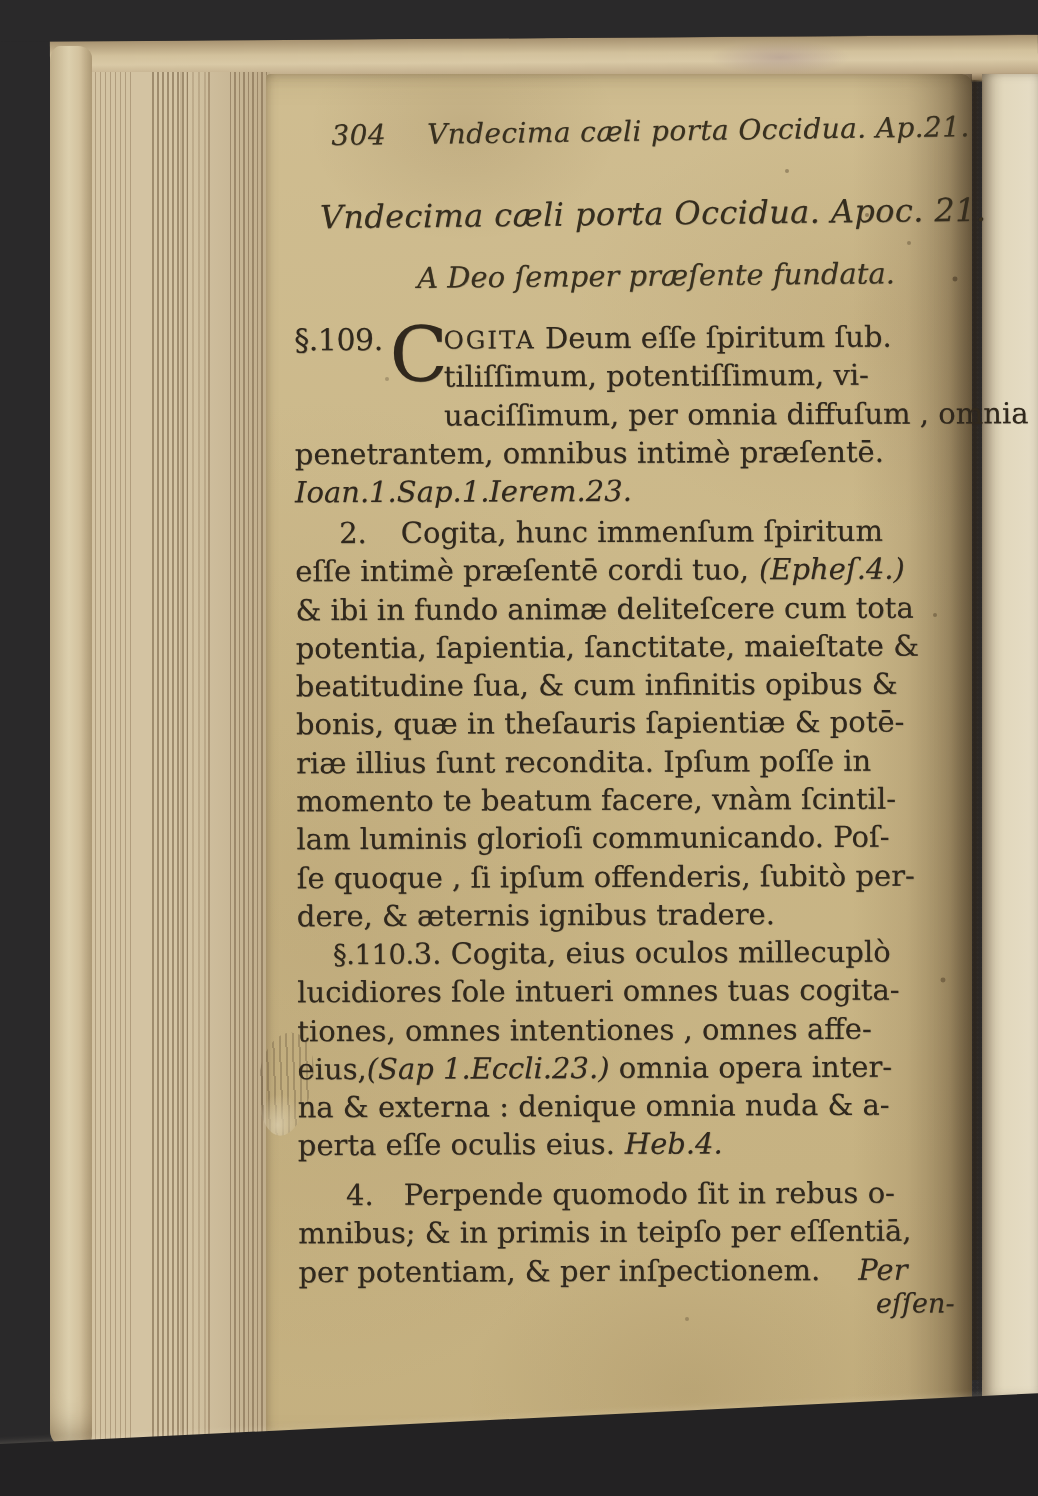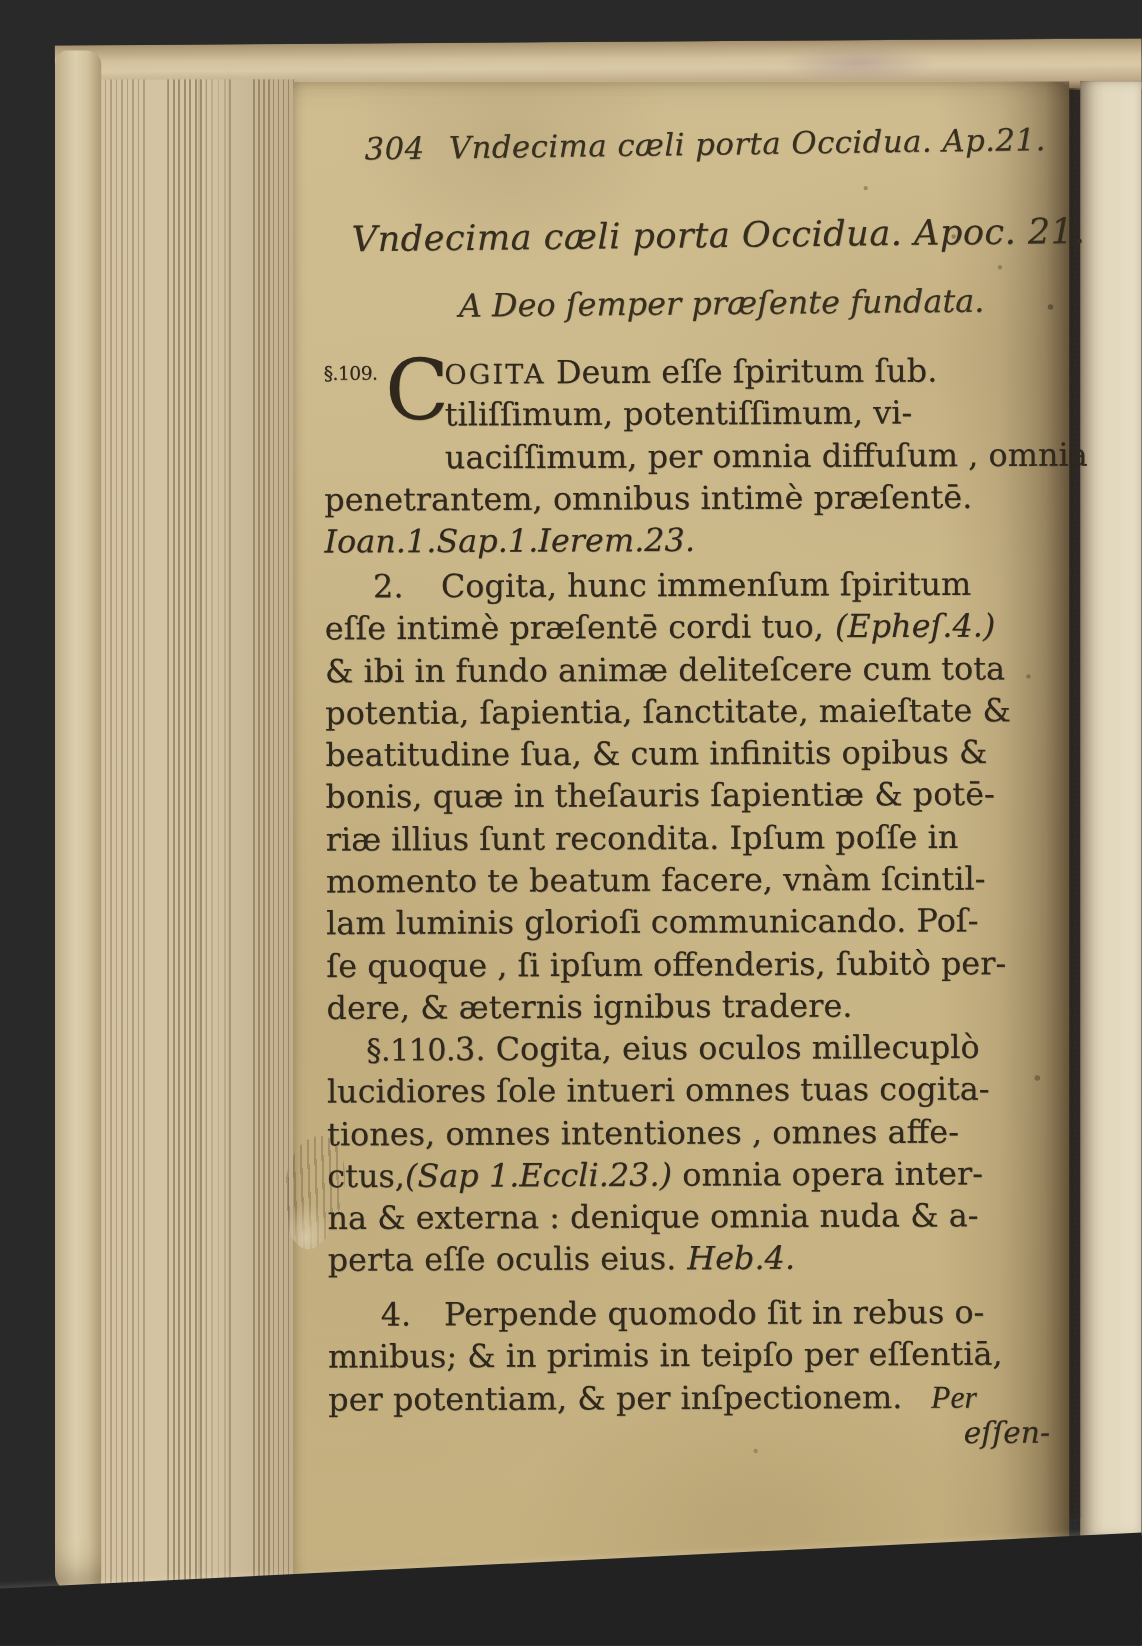--- a/index.html
+++ b/index.html
@@ -76,39 +76,39 @@
       120px 304px 0 1px rgba(70,55,35,.28);}
 
   
   .text-block{position:absolute;left:28px;top:0;width:656px;color:#30281d;
     transform:rotate(-0.25deg);transform-origin:60px 200px;
     text-shadow:0.3px 0.4px 0.7px rgba(47,40,32,.5);}
   .tline{position:absolute;left:0;width:100%;white-space:nowrap;}
   .it{font-style:italic;}
   .page-header{top:42px;font-style:italic;font-size:28px;letter-spacing:.4px;
     padding-left:38px;color:#38301f;transform:rotate(-0.55deg);}
-  .page-header .pgnum{margin-right:22px;}
+  .page-header .pgnum{margin-right:41px;}
   .chapter-title{top:122px;font-style:italic;font-size:32px;letter-spacing:.4px;
     text-align:center;padding-left:26px;color:#352d1e;transform:rotate(-0.4deg);}
   .chapter-subtitle{top:186px;font-style:italic;font-size:29px;
     text-align:center;padding-left:34px;color:#38301f;transform:rotate(-0.3deg);}
   .para{position:absolute;left:0;width:100%;font-size:29px;line-height:38.3px;}
   .para .bl{height:38.3px;white-space:nowrap;}
   .s109{top:246px;}
   .p2{top:440px;}
   .s110{top:861px;}
   .p4{top:1102px;}
-  .sec-label{float:left;font-size:17px;line-height:40px;height:38.3px;
+  .sec-label{float:left;font-size:30px;line-height:40px;height:38.3px;
     letter-spacing:-0.5px;padding-right:7px;}
   .dropcap{float:left;width:47px;height:75px;font-size:76px;line-height:64px;margin:3px 7px 0 0;}
   .caps{font-size:24.5px;letter-spacing:2px;}
   .pnum2{display:inline-block;margin-left:44px;margin-right:34px;}
   .sec-inline{display:inline-block;margin-left:36px;font-size:27.5px;letter-spacing:-0.5px;}
   .pnum4{display:inline-block;margin-left:48px;margin-right:30px;}
-  .lead-cw{margin-left:26px;font-family:Liberation Serif, serif;}
+  .lead-cw{margin-left:38px;}
   .cite-gap{margin-left:10px;text-align:right;}
   .catchword{top:1216px;text-align:right;padding-right:64px;font-style:italic;font-size:27px;}
 
   
   .bg-top{position:absolute;left:-10px;top:-210px;width:1100px;height:252px;background:#2a292a;
     transform:rotate(-0.4deg);transform-origin:0 100%;}
   .bg-bottom{position:absolute;left:-60px;top:1447px;width:1240px;height:300px;background:#232223;
     transform:rotate(-2.8deg);transform-origin:0 0;
     box-shadow:0 -2px 6px rgba(250,240,210,.18);}
   .bg-left{position:absolute;left:0;top:0;width:50px;height:100%;background:#2a292a;}
@@ -164,21 +164,21 @@
         <div class="bl">momento te beatum facere, vnàm ſcintil-</div>
         <div class="bl">lam luminis glorioſi communicando. Poſ-</div>
         <div class="bl">ſe quoque , ſi ipſum offenderis, ſubitò per-</div>
         <div class="bl">dere, &amp; æternis ignibus tradere.</div>
       </div>
 
       <div class="para s110">
         <div class="bl"><span class="sec-inline">§.110.</span><span>3. Cogita, eius oculos millecuplò</span></div>
         <div class="bl">lucidiores ſole intueri omnes tuas cogita-</div>
         <div class="bl">tiones, omnes intentiones , omnes affe-</div>
-        <div class="bl"><span>ctus,</span><span class="it">(Sap 1.Eccli.23.)</span><span> omnia opera inter-</span></div>
+        <div class="bl"><span>eius,</span><span class="it">(Sap 1.Eccli.23.)</span><span> omnia opera inter-</span></div>
         <div class="bl">na &amp; externa : denique omnia nuda &amp; a-</div>
         <div class="bl"><span>perta eſſe oculis eius.</span><span class="it cite-gap">Heb.4.</span></div>
       </div>
 
       <div class="para p4">
         <div class="bl"><span class="pnum4">4.</span><span>Perpende quomodo ſit in rebus o-</span></div>
         <div class="bl">mnibus; &amp; in primis in teipſo per eſſentiā,</div>
         <div class="bl"><span>per potentiam, &amp; per inſpectionem.</span><span class="it lead-cw">Per</span></div>
       </div>
 

